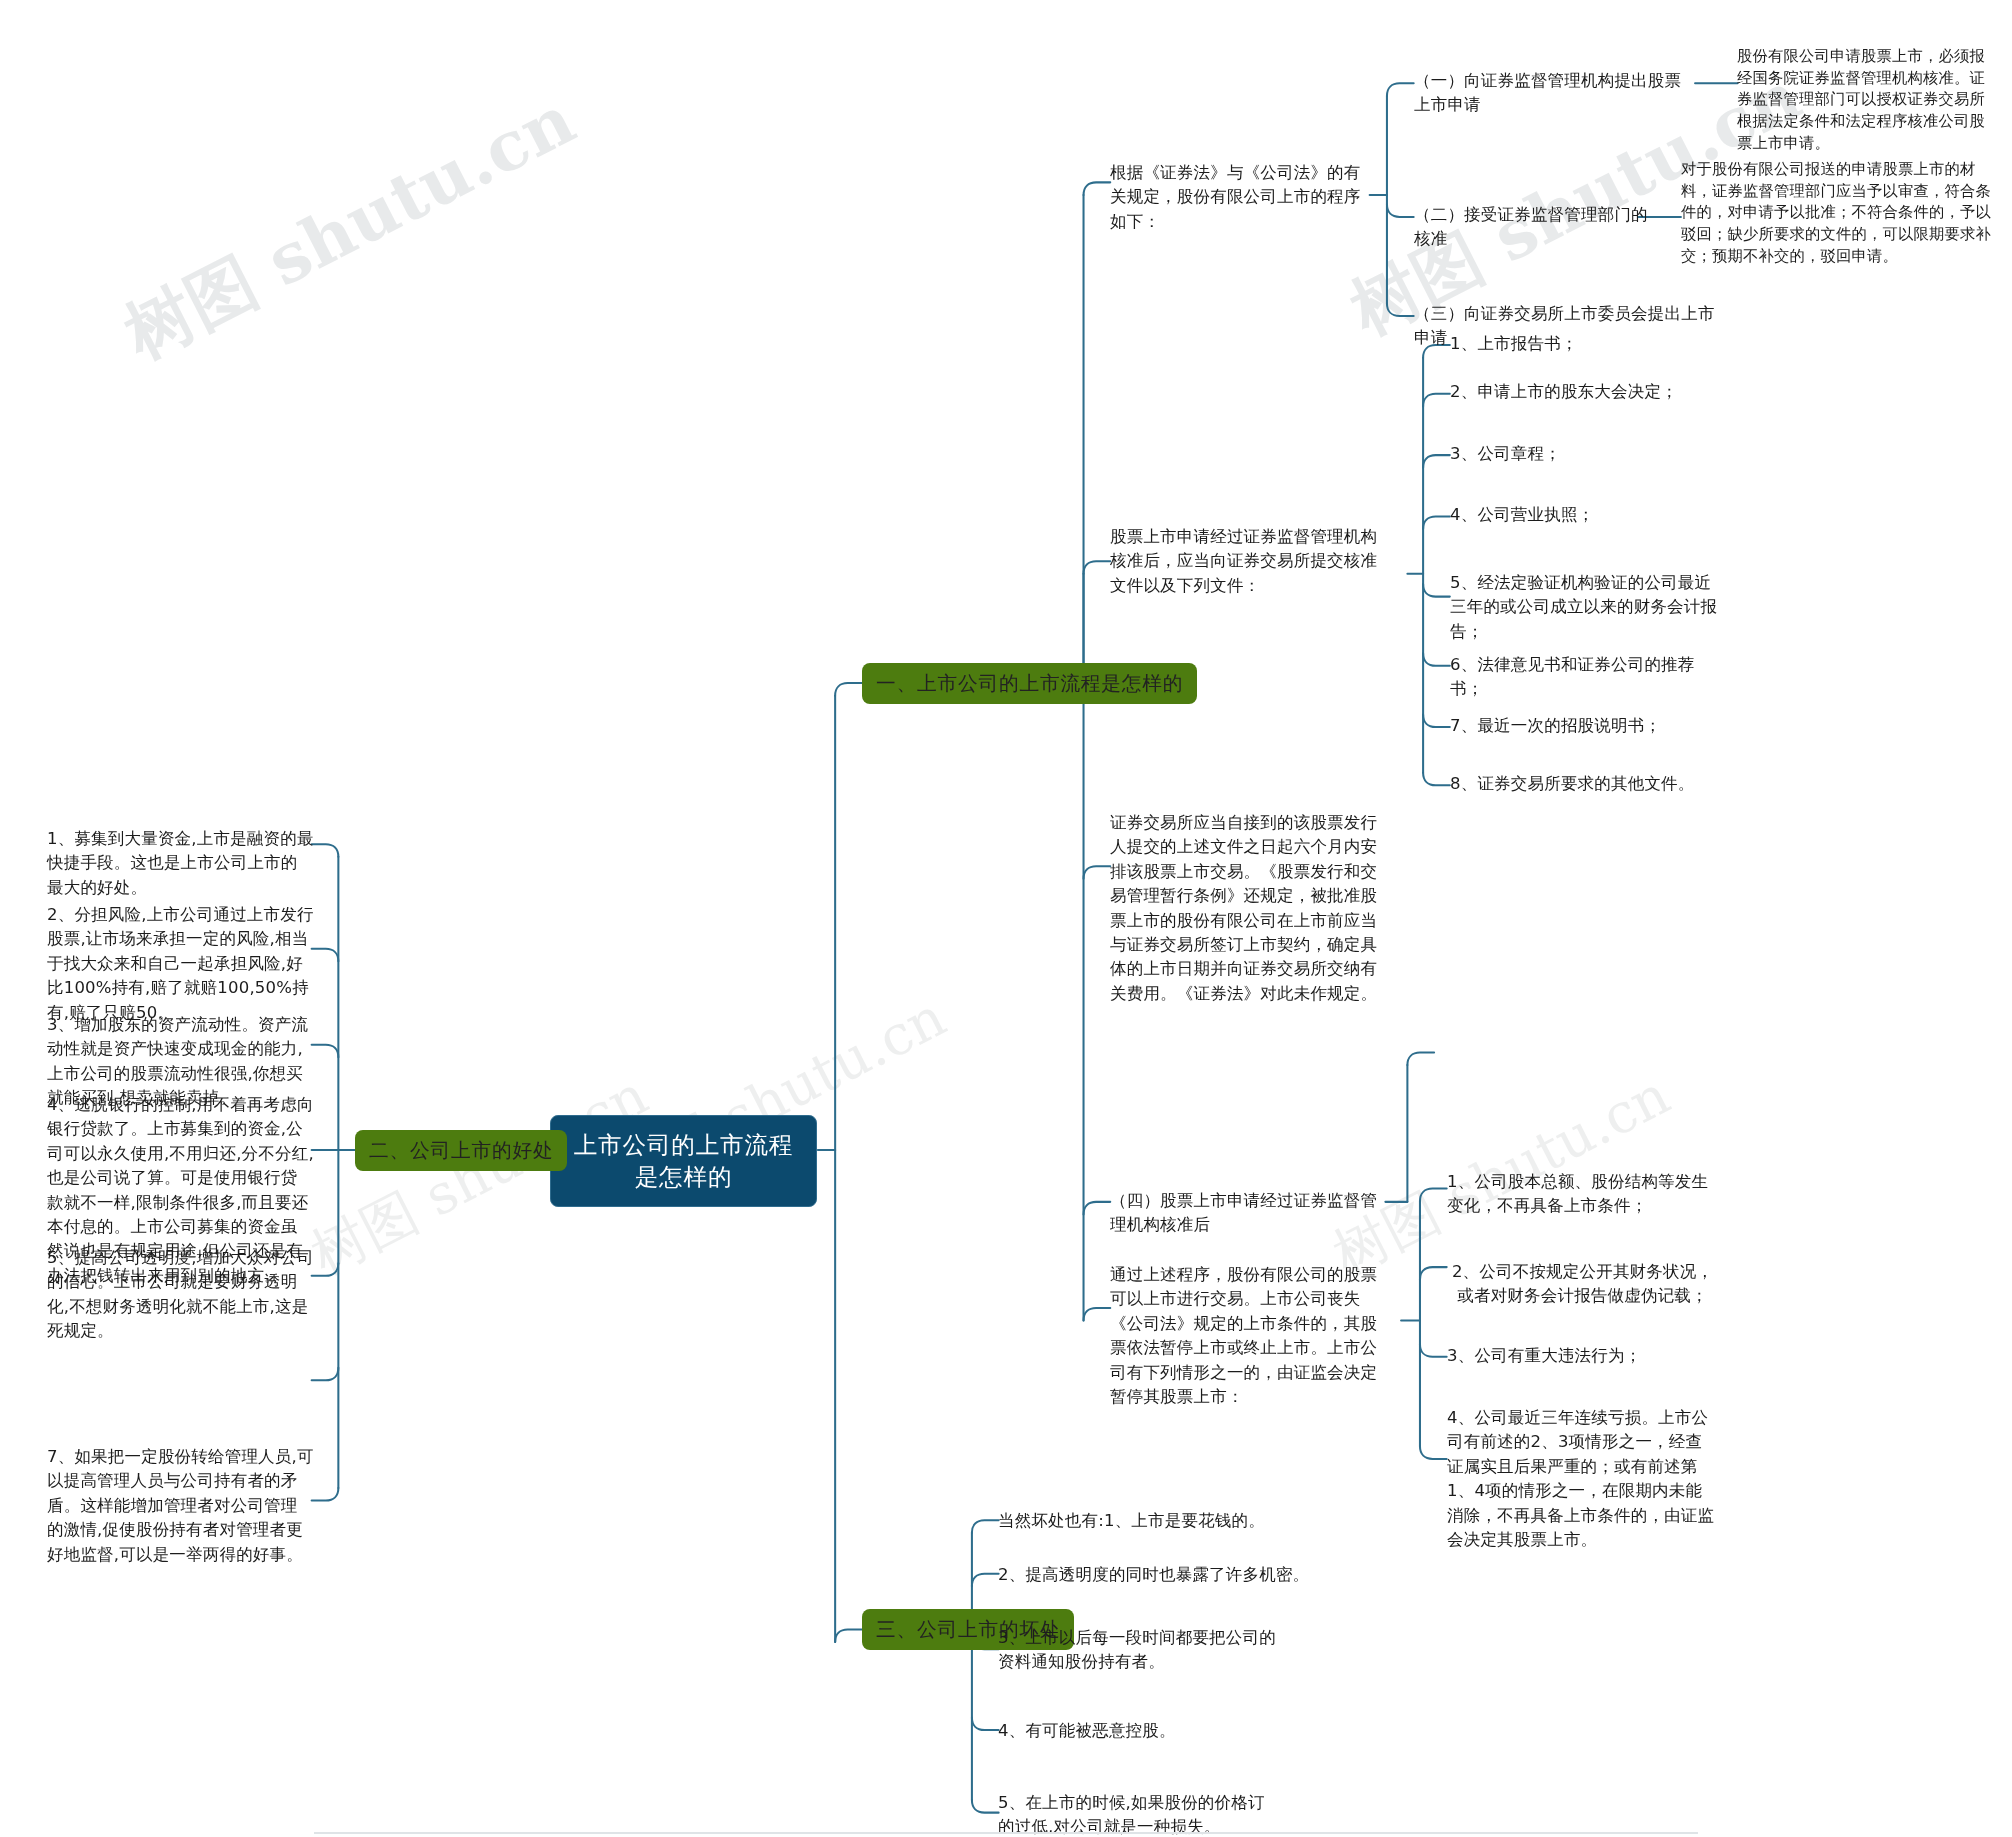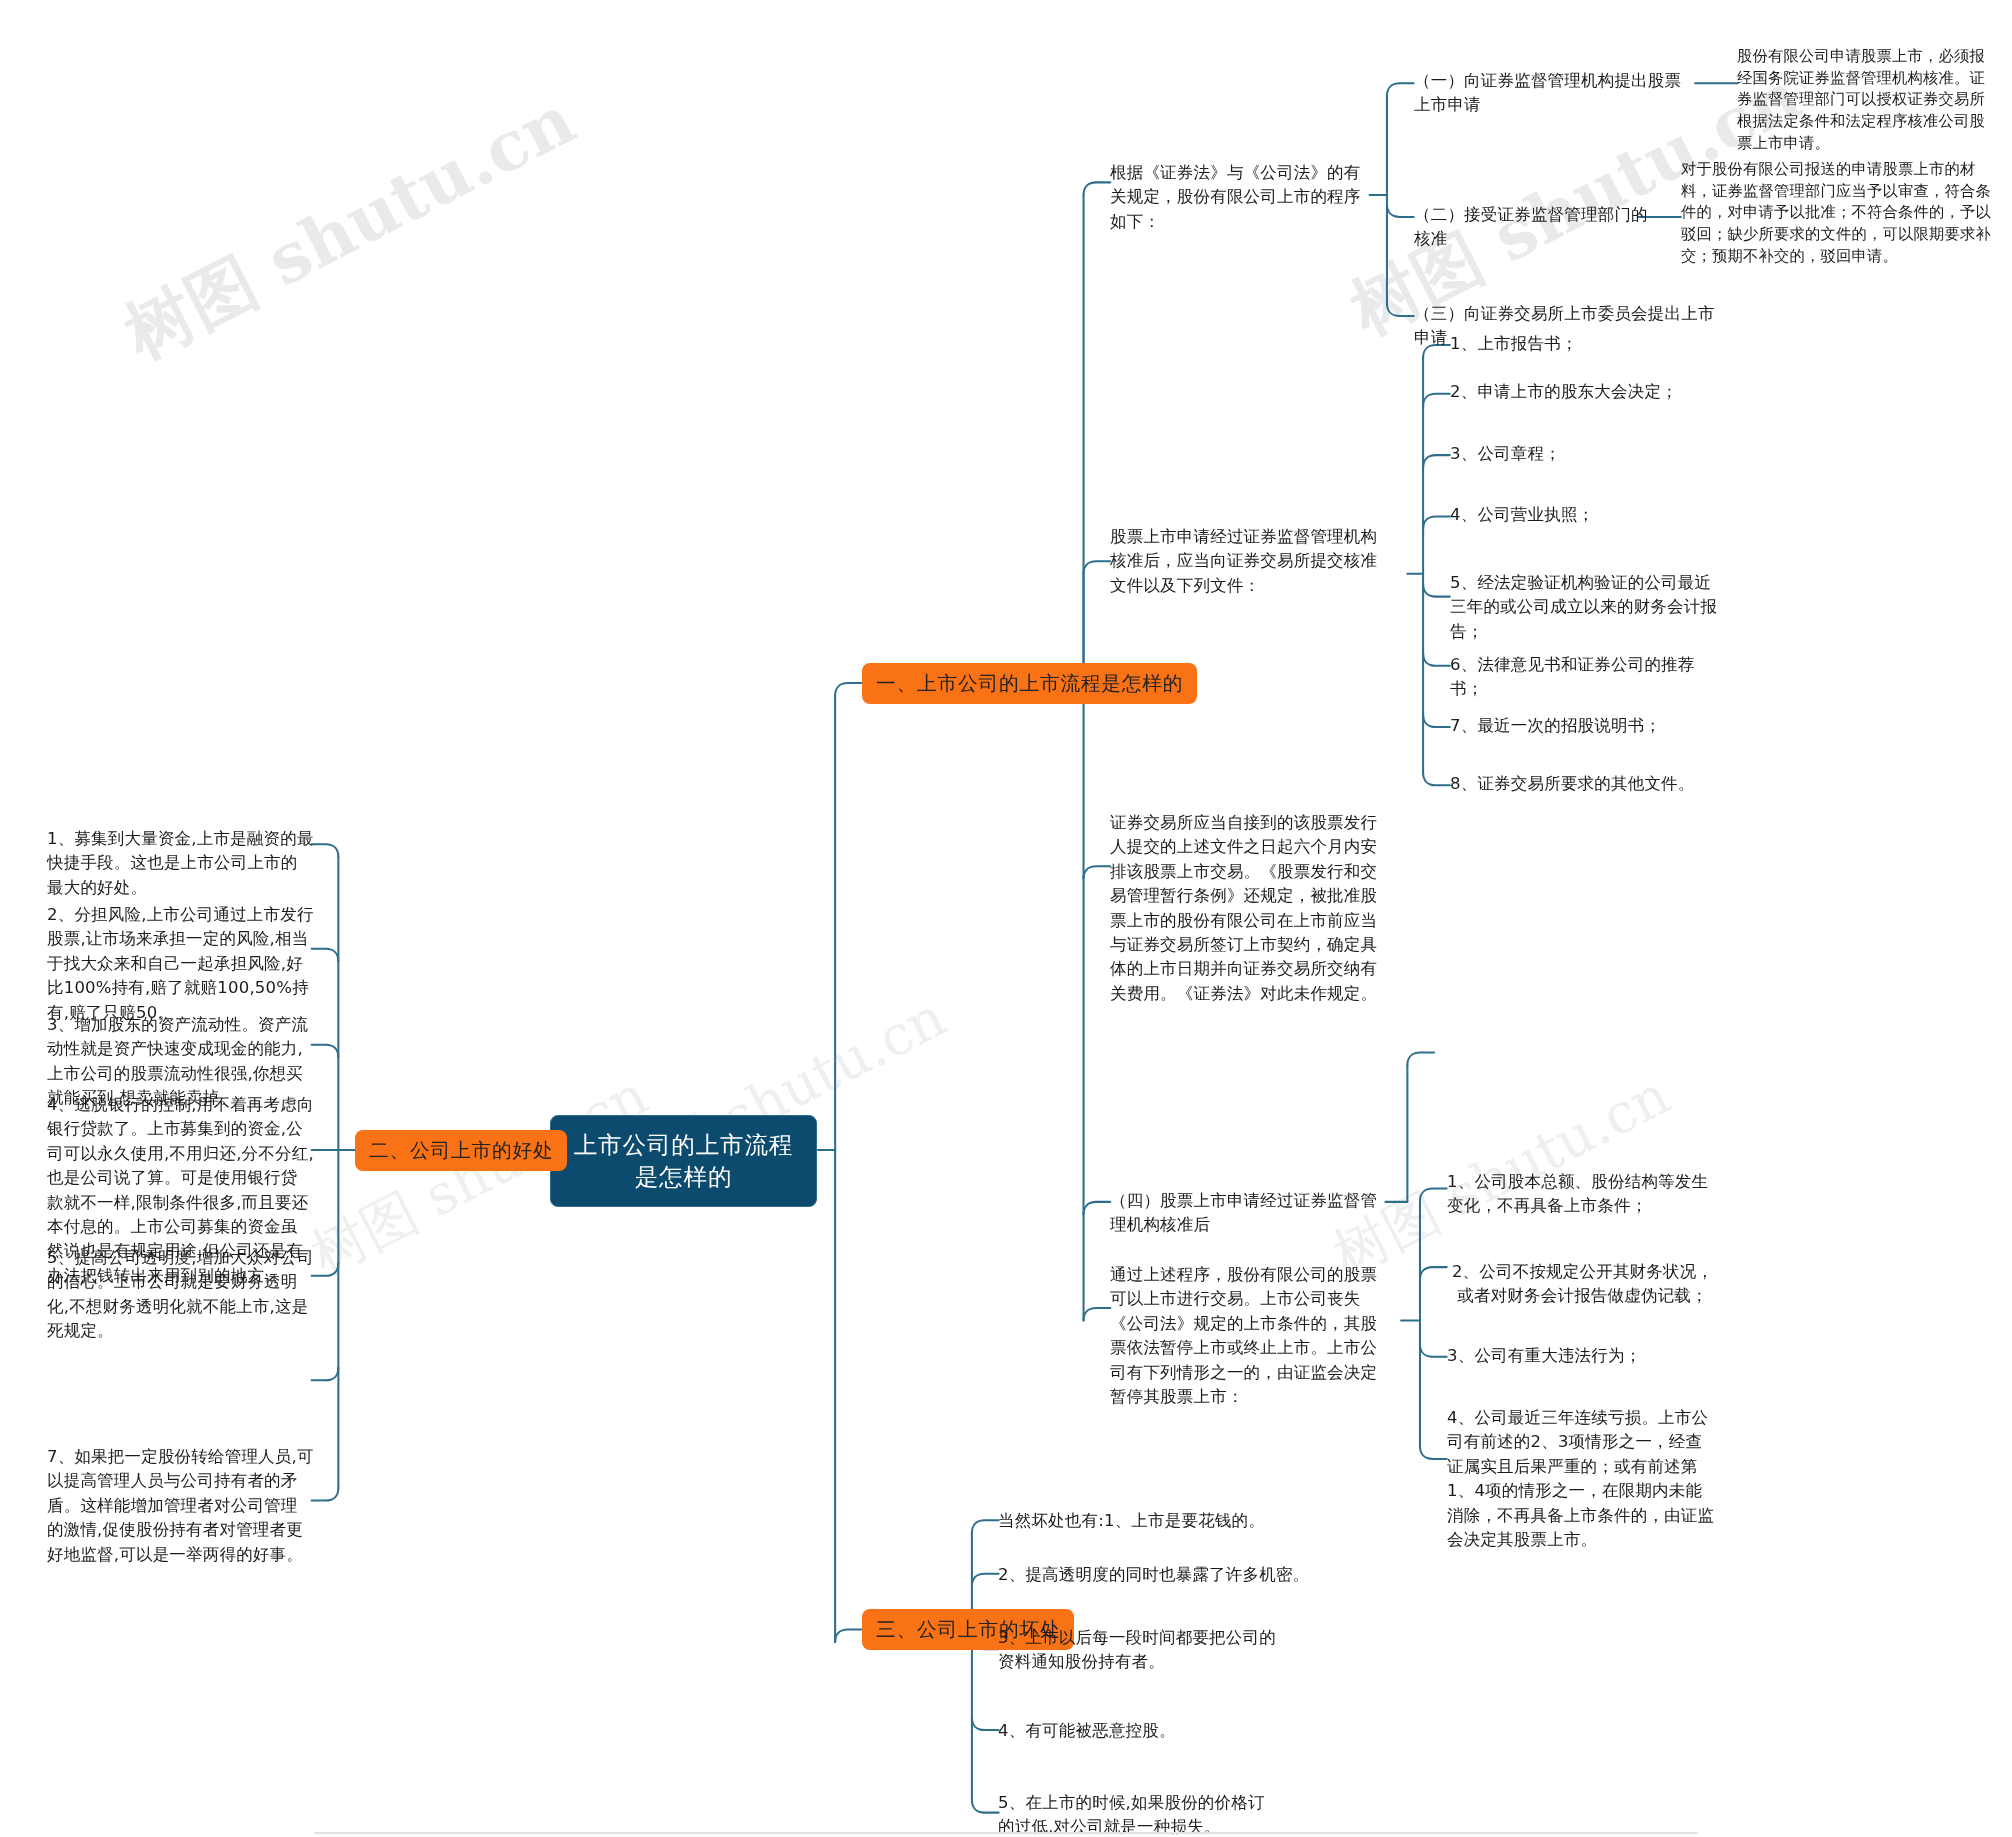--- a/index.html
+++ b/index.html
@@ -21,21 +21,21 @@
     color:#ffffff;
     font-size:23.6px;
     line-height:1.38;
     text-align:center;
     padding:12.6px 11px;
     letter-spacing:0.8px;
   }
 
   
   .lvl2{
-    background:#f97316;
+    background:#4d7c0f;
     border-radius:7.9px;
     color:#222;
     font-size:19.7px;
     line-height:1.3;
     padding:7.9px 14px;
     white-space:nowrap;
     letter-spacing:0.8px;
   }
 
   

